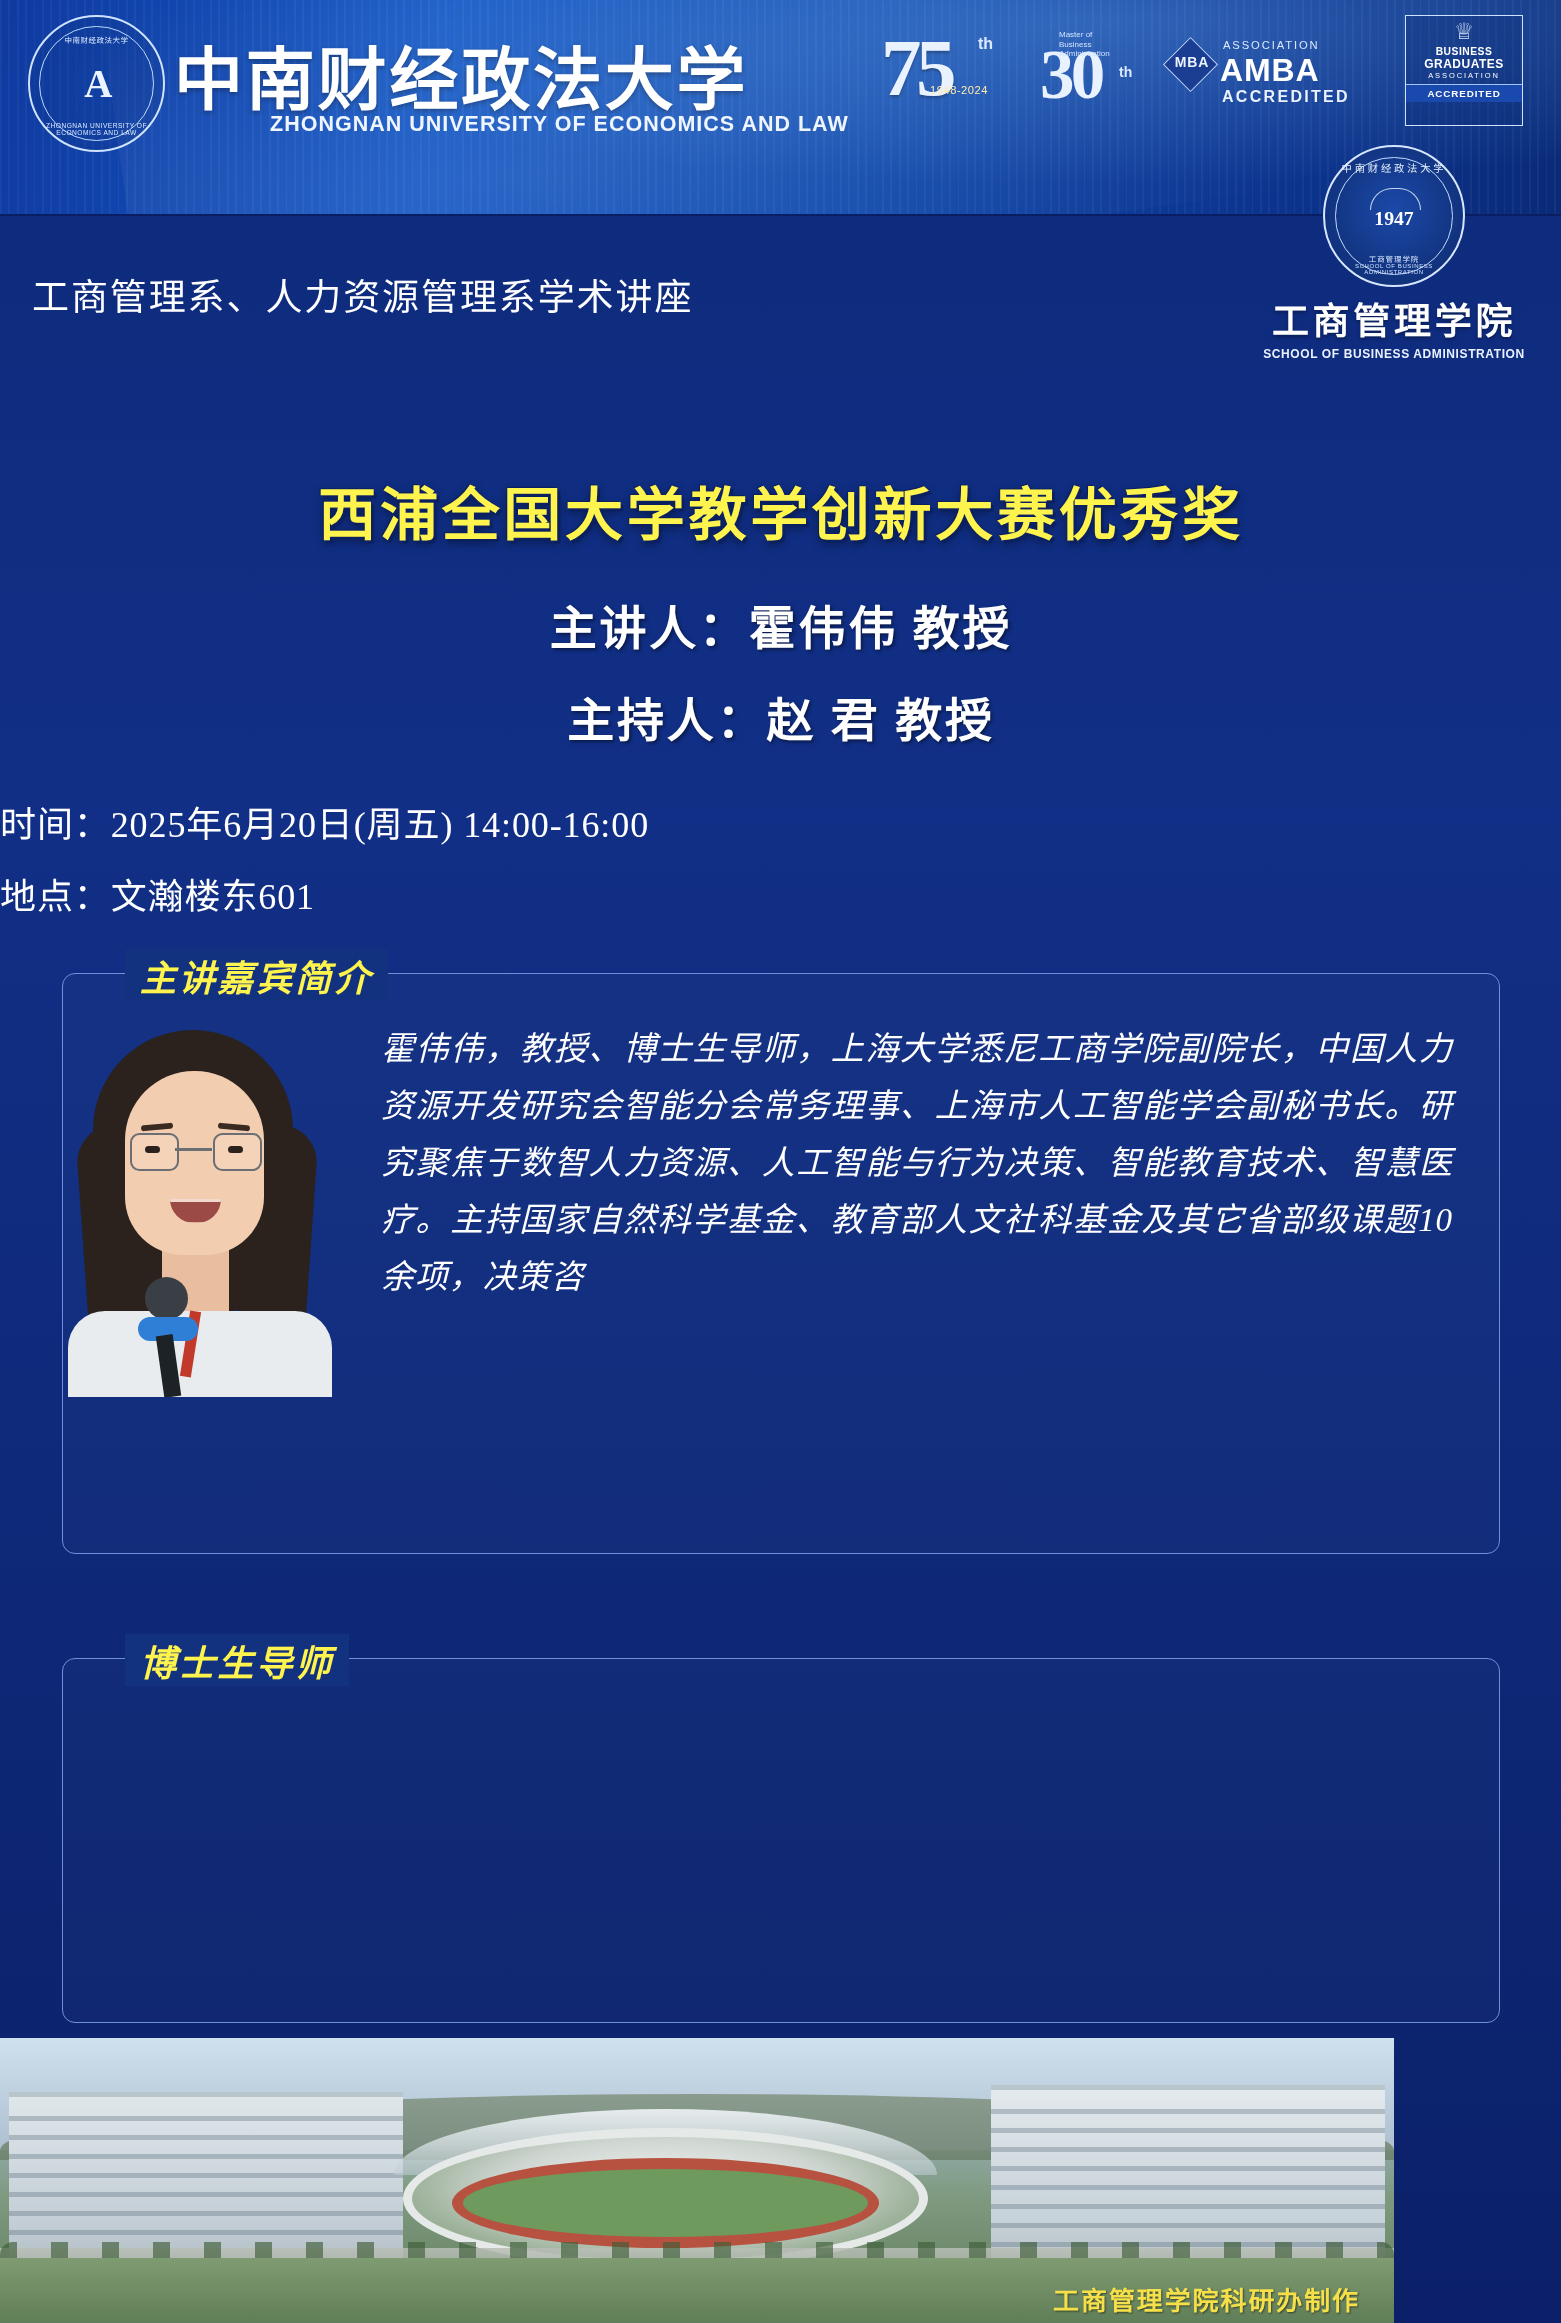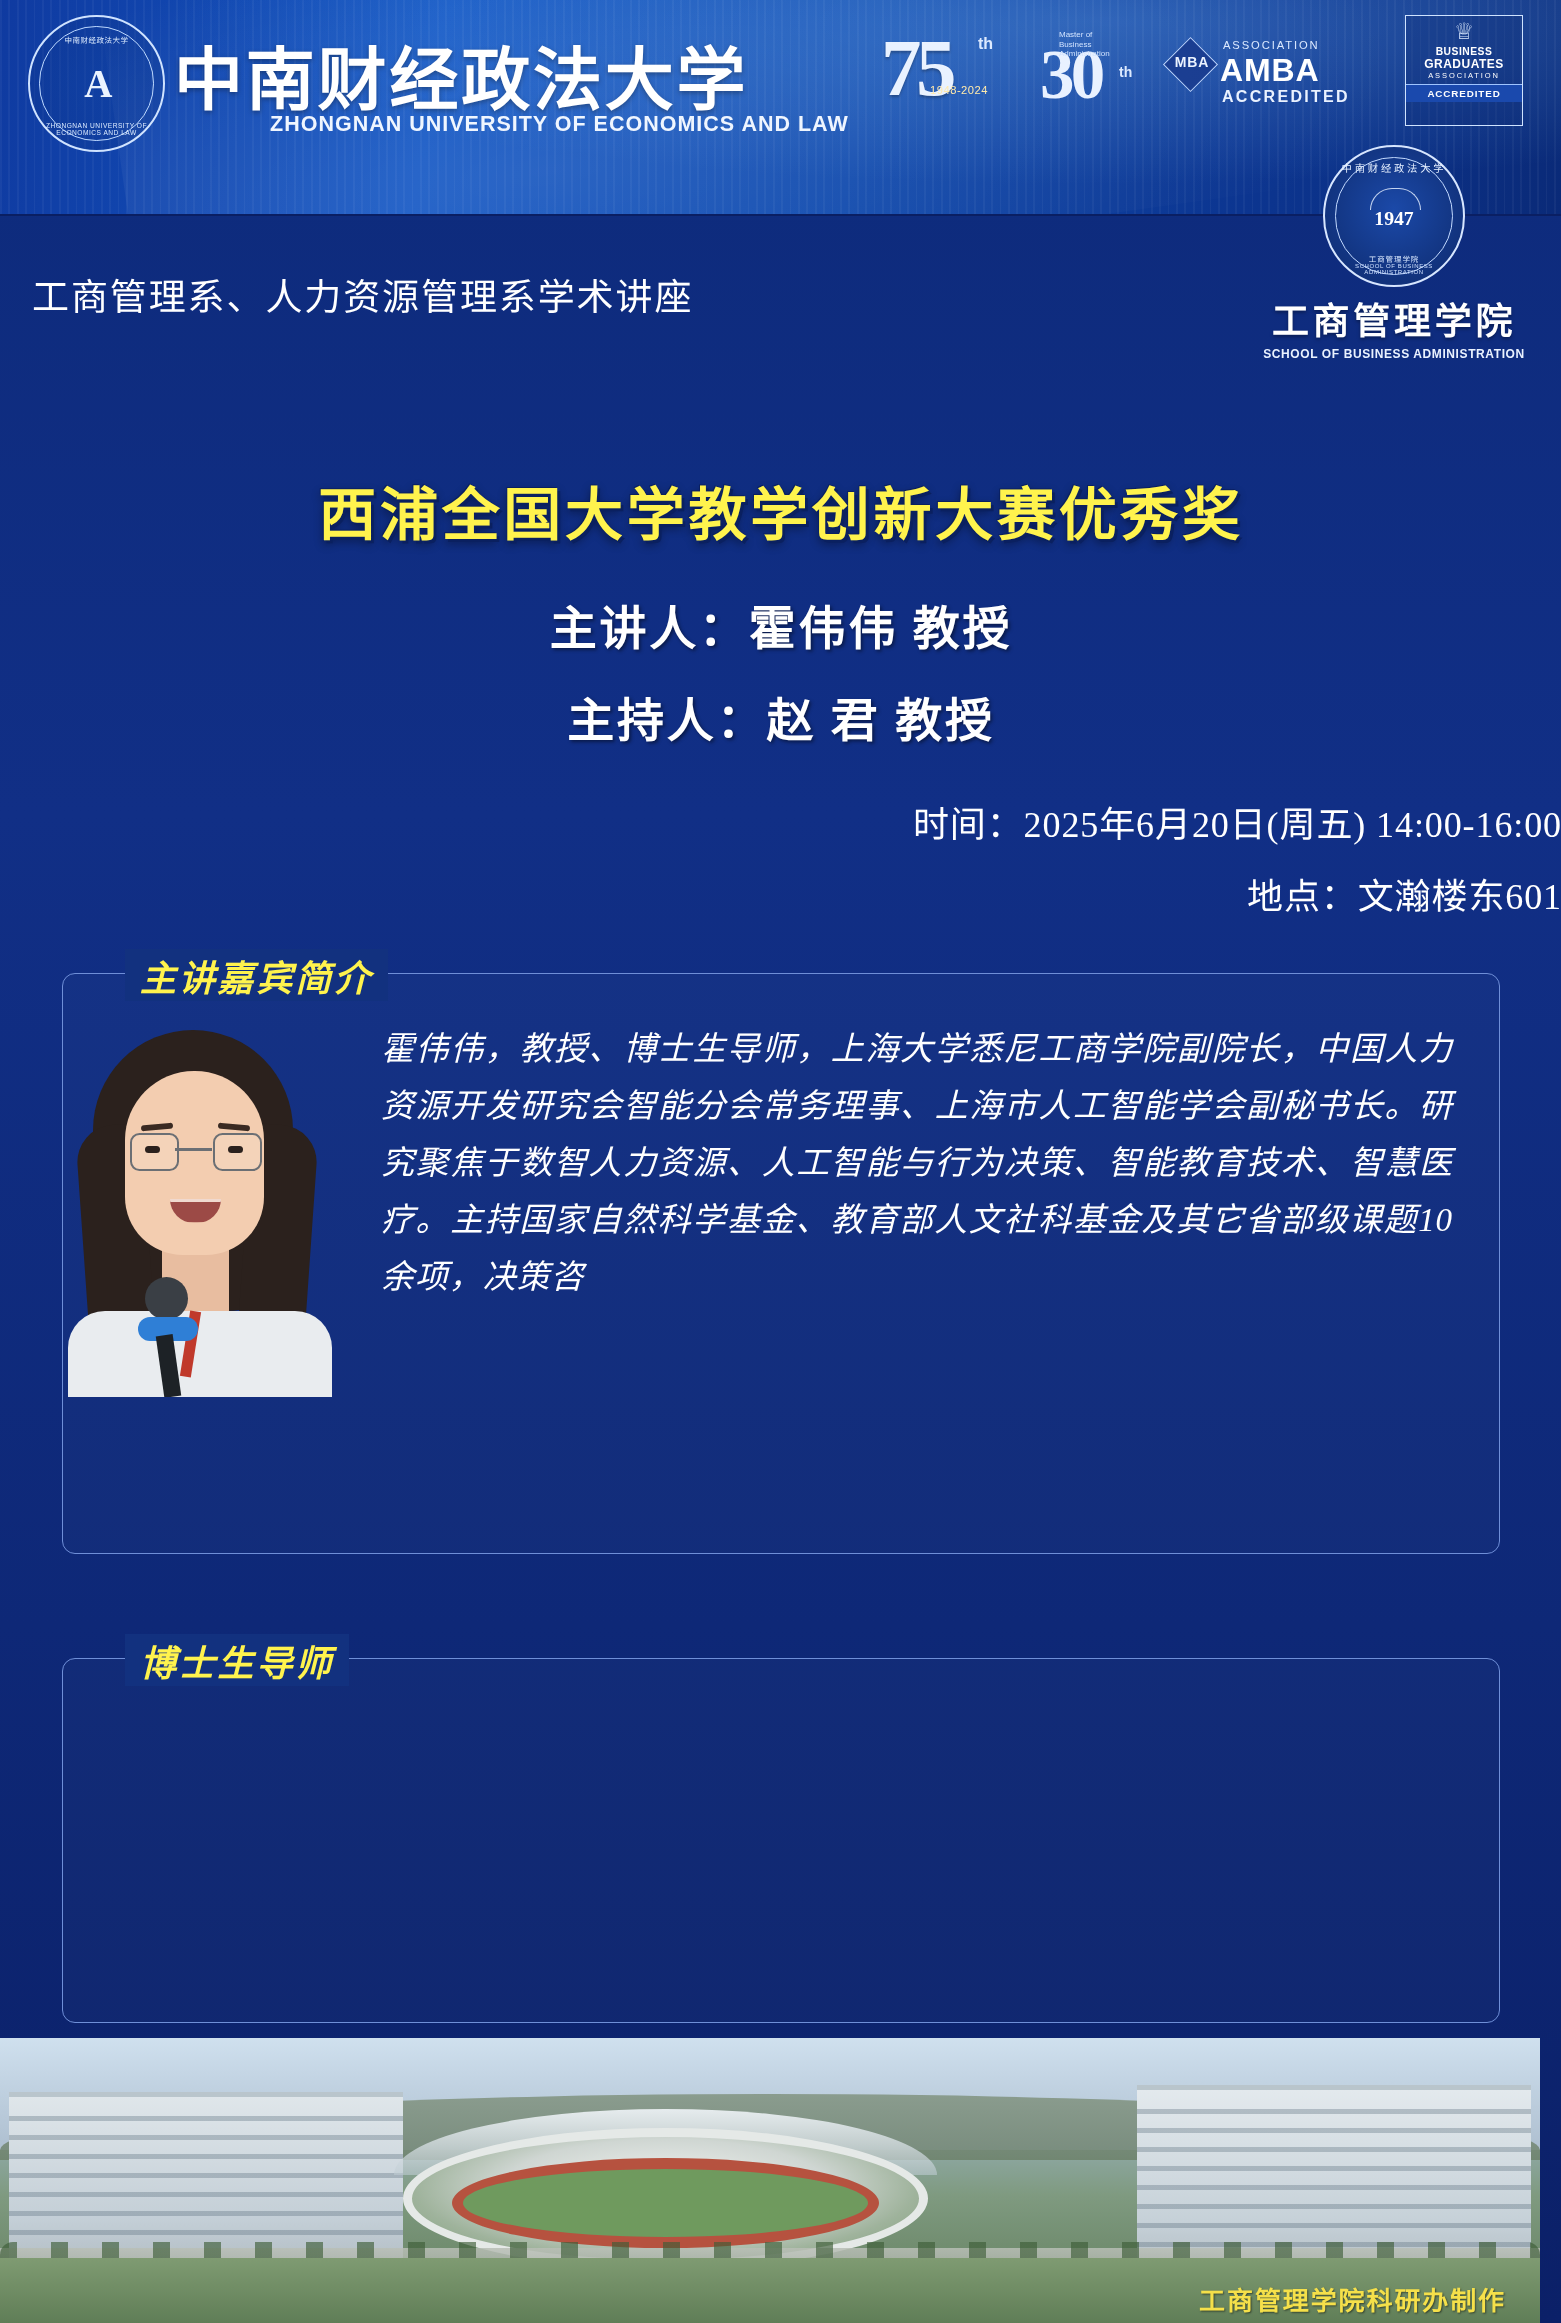--- a/index.html
+++ b/index.html
@@ -305,21 +305,21 @@
     letter-spacing: 2.8px;
     text-shadow: 1.9px 1.9px 3.7px rgba(0,0,0,0.45);
   }
   .speaker-line { top: 590px; }
   .host-line { top: 682px; }
 
   .time-line, .place-line {
     position: absolute;
     left: 0;
     width: 1562px;
-    text-align: right;
+    text-align: left;
     font-family: "Liberation Serif", "DejaVu Serif", serif;
     font-size: 36px;
     color: #ffffff;
     letter-spacing: 0.9px;
   }
   .time-line { top: 795px; }
   .place-line { top: 867px; }
 
   
   .panel {
@@ -480,21 +480,21 @@
     position: absolute;
     left: 28px; top: 36px;
     width: 1377px;
   }
   .content-text p { margin: 0; text-indent: 67px; }
 
   
   .footer {
     position: absolute;
     left: 0; bottom: 0;
-    width: 1540px; height: 286px;
+    width: 1394px; height: 286px;
     overflow: hidden;
     background: linear-gradient(180deg, #bcd0e0 0%, #9fb8cc 20%, #7f9a80 55%, #5d7a58 100%);
   }
   .footer .sky {
     position: absolute; left: 0; top: 0; width: 100%; height: 112px;
     background: linear-gradient(180deg, #cfe0ee 0%, #aebfd0 100%);
   }
   .footer .hills {
     position: absolute; left: 0; top: 56px; width: 100%; height: 66px;
     background: linear-gradient(180deg, #7d8f7a 0%, #6b7f68 100%);

